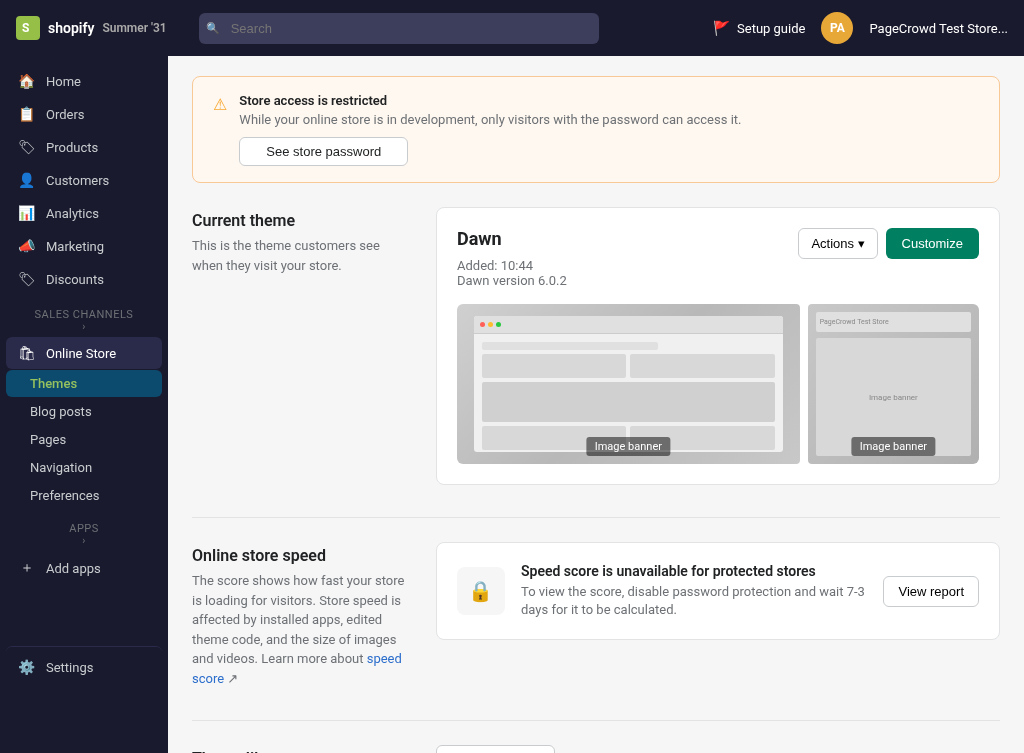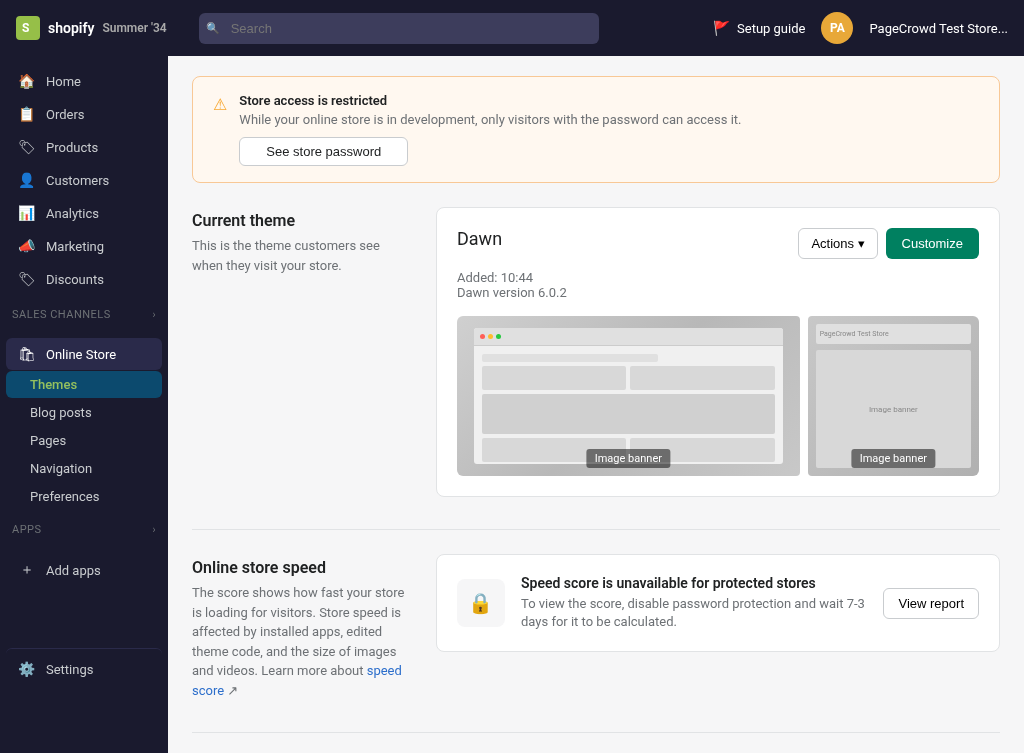--- a/index.html
+++ b/index.html
@@ -22,21 +22,21 @@
 
     
     .layout { display: flex; flex: 1; overflow: hidden; }
 
     
     .sidebar { width: 168px; background: #1a1a2e; flex-shrink: 0; overflow-y: auto; padding: 8px 0; }
     .sidebar-item { display: flex; align-items: center; gap: 10px; padding: 8px 12px; color: #c9cccf; font-size: 13px; cursor: pointer; border-radius: 6px; margin: 1px 6px; }
     .sidebar-item.active { color: #fff; background: #2a2a4a; }
     .sidebar-item .icon { font-size: 14px; width: 18px; text-align: center; }
 
-    .sidebar-section-label { color: #6d7175; font-size: 11px; padding: 12px 12px 16px; text-transform: uppercase; letter-spacing: 0.5px; display: flex; align-items: center; justify-content: space-between; }
+    .sidebar-section-label { color: #6d7175; font-size: 11px; padding: 12px 12px 4px; text-transform: uppercase; letter-spacing: 0.5px; display: flex; align-items: center; justify-content: space-between; flex-direction: column; }
     .sidebar-section-label .chevron { font-size: 10px; }
 
     .sidebar-submenu { padding: 0 6px; }
     .sidebar-subitem { display: flex; align-items: center; padding: 6px 12px 6px 24px; color: #c9cccf; font-size: 13px; cursor: pointer; border-radius: 6px; margin: 1px 0; }
     .sidebar-subitem.active { color: #95c15e; background: #0c4a6e; font-weight: 500; }
 
     
     .main { flex: 1; overflow-y: auto; padding: 20px 24px; background: #f6f6f7; }
 
     
@@ -49,21 +49,21 @@
     
     .section { margin-bottom: 32px; }
     .section-left { width: 220px; flex-shrink: 0; }
     .section-left h2 { font-size: 16px; font-weight: 600; color: #202223; margin-bottom: 6px; }
     .section-left p { font-size: 13px; color: #6d7175; line-height: 1.5; }
     .section-left a { color: #2c6ecb; text-decoration: none; }
     .section-right { flex: 1; background: white; border: 1px solid #e1e3e5; border-radius: 8px; padding: 20px; }
 
     
     .theme-header { display: flex; align-items: flex-start; justify-content: space-between; margin-bottom: 16px; }
-    .theme-info h3 { font-size: 18px; font-weight: 400; margin-bottom: 21px; }
+    .theme-info h3 { font-size: 18px; font-weight: 700; margin-bottom: 9px; }
     .theme-info p { font-size: 13px; color: #6d7175; }
     .theme-actions { display: flex; gap: 8px; align-items: center; }
     .btn-actions { border: 1px solid #c9cccf; background: white; padding: 7px 12px; border-radius: 6px; font-size: 13px; cursor: pointer; display: flex; align-items: flex-end; gap: 4px; }
     .btn-customize { background: #008060; color: white; border: none; padding: 8px 16px; border-radius: 6px; font-size: 13px; cursor: pointer; font-weight: 500; }
 
     
     .theme-preview { display: flex; gap: 8px; overflow: hidden; border-radius: 6px; }
     .preview-desktop { flex: 1.2; background: #e8e8e8; border-radius: 4px; min-height: 160px; position: relative; overflow: hidden; }
     .preview-mobile { flex: 0.6; background: #e8e8e8; border-radius: 4px; min-height: 160px; position: relative; overflow: hidden; }
     .preview-label { position: absolute; bottom: 8px; left: 50%; transform: translateX(-50%); background: rgba(0,0,0,0.5); color: white; font-size: 11px; padding: 3px 8px; border-radius: 3px; white-space: nowrap; }
@@ -97,21 +97,21 @@
 <body>
 
 <div class="topbar">
   <div class="topbar-logo">
     <div class="shopify-logo">
       <svg width="16" height="16" viewBox="0 0 16 16" fill="none">
           <text x="2" y="12" font-size="12" fill="white" font-weight="bold">S</text>
         </svg>
     </div>
     <span>shopify</span>
-    <span class="topbar-season">Summer '34</span>
+    <span class="topbar-season">Summer '31</span>
   </div>
   <div class="topbar-search">
     <div class="search-wrap">
       <input type="text" placeholder="Search" style="">
     </div>
   </div>
   <div class="topbar-right">
     <div class="setup-guide">
       <span class="flag-icon">🚩</span>
       <span>Setup guide</span>

